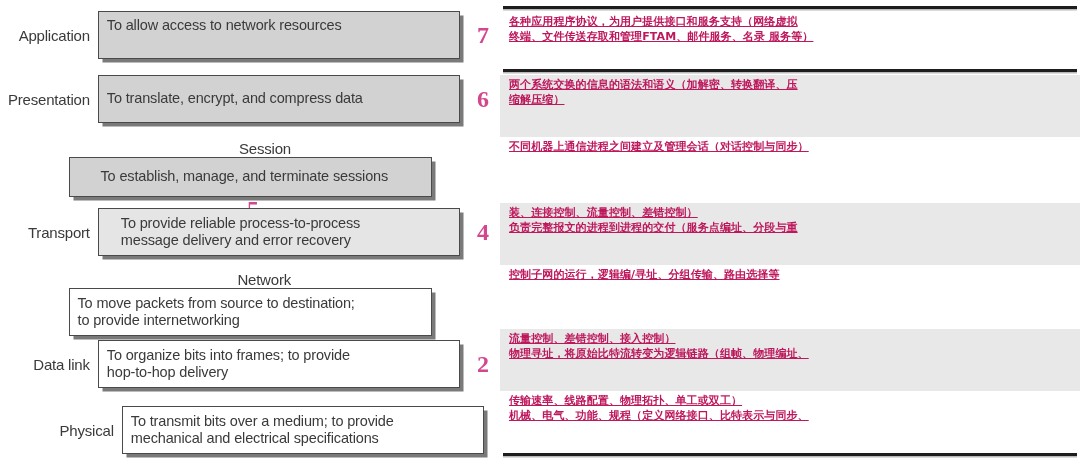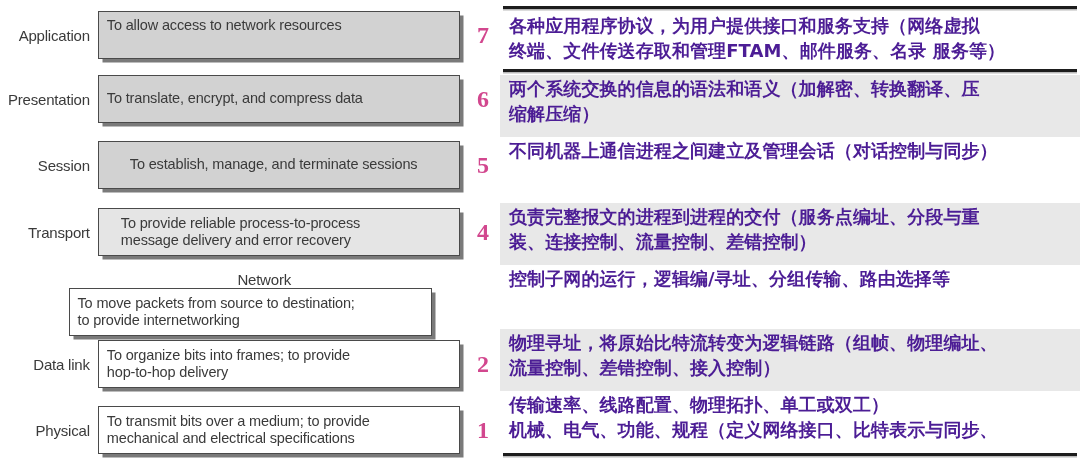--- a/index.html
+++ b/index.html
@@ -103,26 +103,27 @@
     background: #1d1d1d;
     box-shadow: 0 1.5px 0 0 #b9b9b9;
   }
 
   .desc-row {
     position: absolute;
     left: 0;
     width: 580px;
     box-sizing: border-box;
     padding: 2px 6px 2px 9px;
-    font-size: 18px;
+    font-size: 11px;
     line-height: 1.38;
-    color: #4c1d95;
+    color: #be185d;
     font-weight: bold;
     letter-spacing: 0.1px;
     font-family: "DejaVu Sans", sans-serif;
+    text-decoration: underline;
   }
   .desc-row.shaded { background: #e8e8e8; }
   .desc-row.plain  { background: #ffffff; }
 </style>
 </head>
 <body>
 
 <div id="diagram">
 
   <div class="left-pane">
@@ -144,24 +145,24 @@
       <div class="layer-box-wrap">
         <div class="layer-box gray" style="height:48px;display:flex;align-items:center;">
           <div>
             <span>To translate, encrypt, and compress data</span>
           </div>
         </div>
       </div>
       <div class="layer-num">6</div>
     </div>
 
-    <div class="layer-row" style="top:140px;height:50px;">
+    <div class="layer-row" style="top:140px;height:50px;flex-direction:column;">
       <div class="layer-name">Session</div>
       <div class="layer-box-wrap">
-        <div class="layer-box gray" style="height:48px;display:flex;align-items:center;padding-left:31px;">
+        <div class="layer-box gray" style="height:40px;display:flex;align-items:center;padding-left:31px;">
           <div>
             <span>To establish, manage, and terminate sessions</span>
           </div>
         </div>
       </div>
       <div class="layer-num">5</div>
     </div>
 
     <div class="layer-row" style="top:205px;height:54px;">
       <div class="layer-name">Transport</div>
@@ -195,21 +196,21 @@
         <div class="layer-box white" style="height:48px;display:flex;align-items:center;">
           <div>
             <span class="l2">To organize bits into frames; to provide</span>
             <span class="l2">hop-to-hop delivery</span>
           </div>
         </div>
       </div>
       <div class="layer-num">2</div>
     </div>
 
-    <div class="layer-row" style="top:403px;height:54px;">
+    <div class="layer-row" style="top:403px;height:54px;margin-left:24px;">
       <div class="layer-name">Physical</div>
       <div class="layer-box-wrap">
         <div class="layer-box white" style="height:48px;display:flex;align-items:center;">
           <div>
             <span class="l2">To transmit bits over a medium; to provide</span>
             <span class="l2">mechanical and electrical specifications</span>
           </div>
         </div>
       </div>
       <div class="layer-num">1</div>
@@ -232,32 +233,32 @@
       <div>两个系统交换的信息的语法和语义（加解密、转换翻译、压</div>
       <div>缩解压缩）</div>
     </div>
 
     <div class="desc-row plain" style="top:137px;height:73px;">
       <div>不同机器上通信进程之间建立及管理会话（对话控制与同步）</div>
       <div></div>
     </div>
 
     <div class="desc-row shaded" style="top:203px;height:62px;">
+      <div>装、连接控制、流量控制、差错控制）</div>
       <div>负责完整报文的进程到进程的交付（服务点编址、分段与重</div>
-      <div>装、连接控制、流量控制、差错控制）</div>
     </div>
 
     <div class="desc-row plain" style="top:265px;height:64px;">
       <div>控制子网的运行，逻辑编/寻址、分组传输、路由选择等</div>
       <div></div>
     </div>
 
     <div class="desc-row shaded" style="top:329px;height:62px;">
+      <div>流量控制、差错控制、接入控制）</div>
       <div>物理寻址，将原始比特流转变为逻辑链路（组帧、物理编址、</div>
-      <div>流量控制、差错控制、接入控制）</div>
     </div>
 
     <div class="desc-row plain" style="top:391px;height:62px;">
       <div>传输速率、线路配置、物理拓扑、单工或双工）</div>
       <div>机械、电气、功能、规程（定义网络接口、比特表示与同步、</div>
     </div>
 
     <div class="rule" style="top:453px;"></div>
 
   </div>

